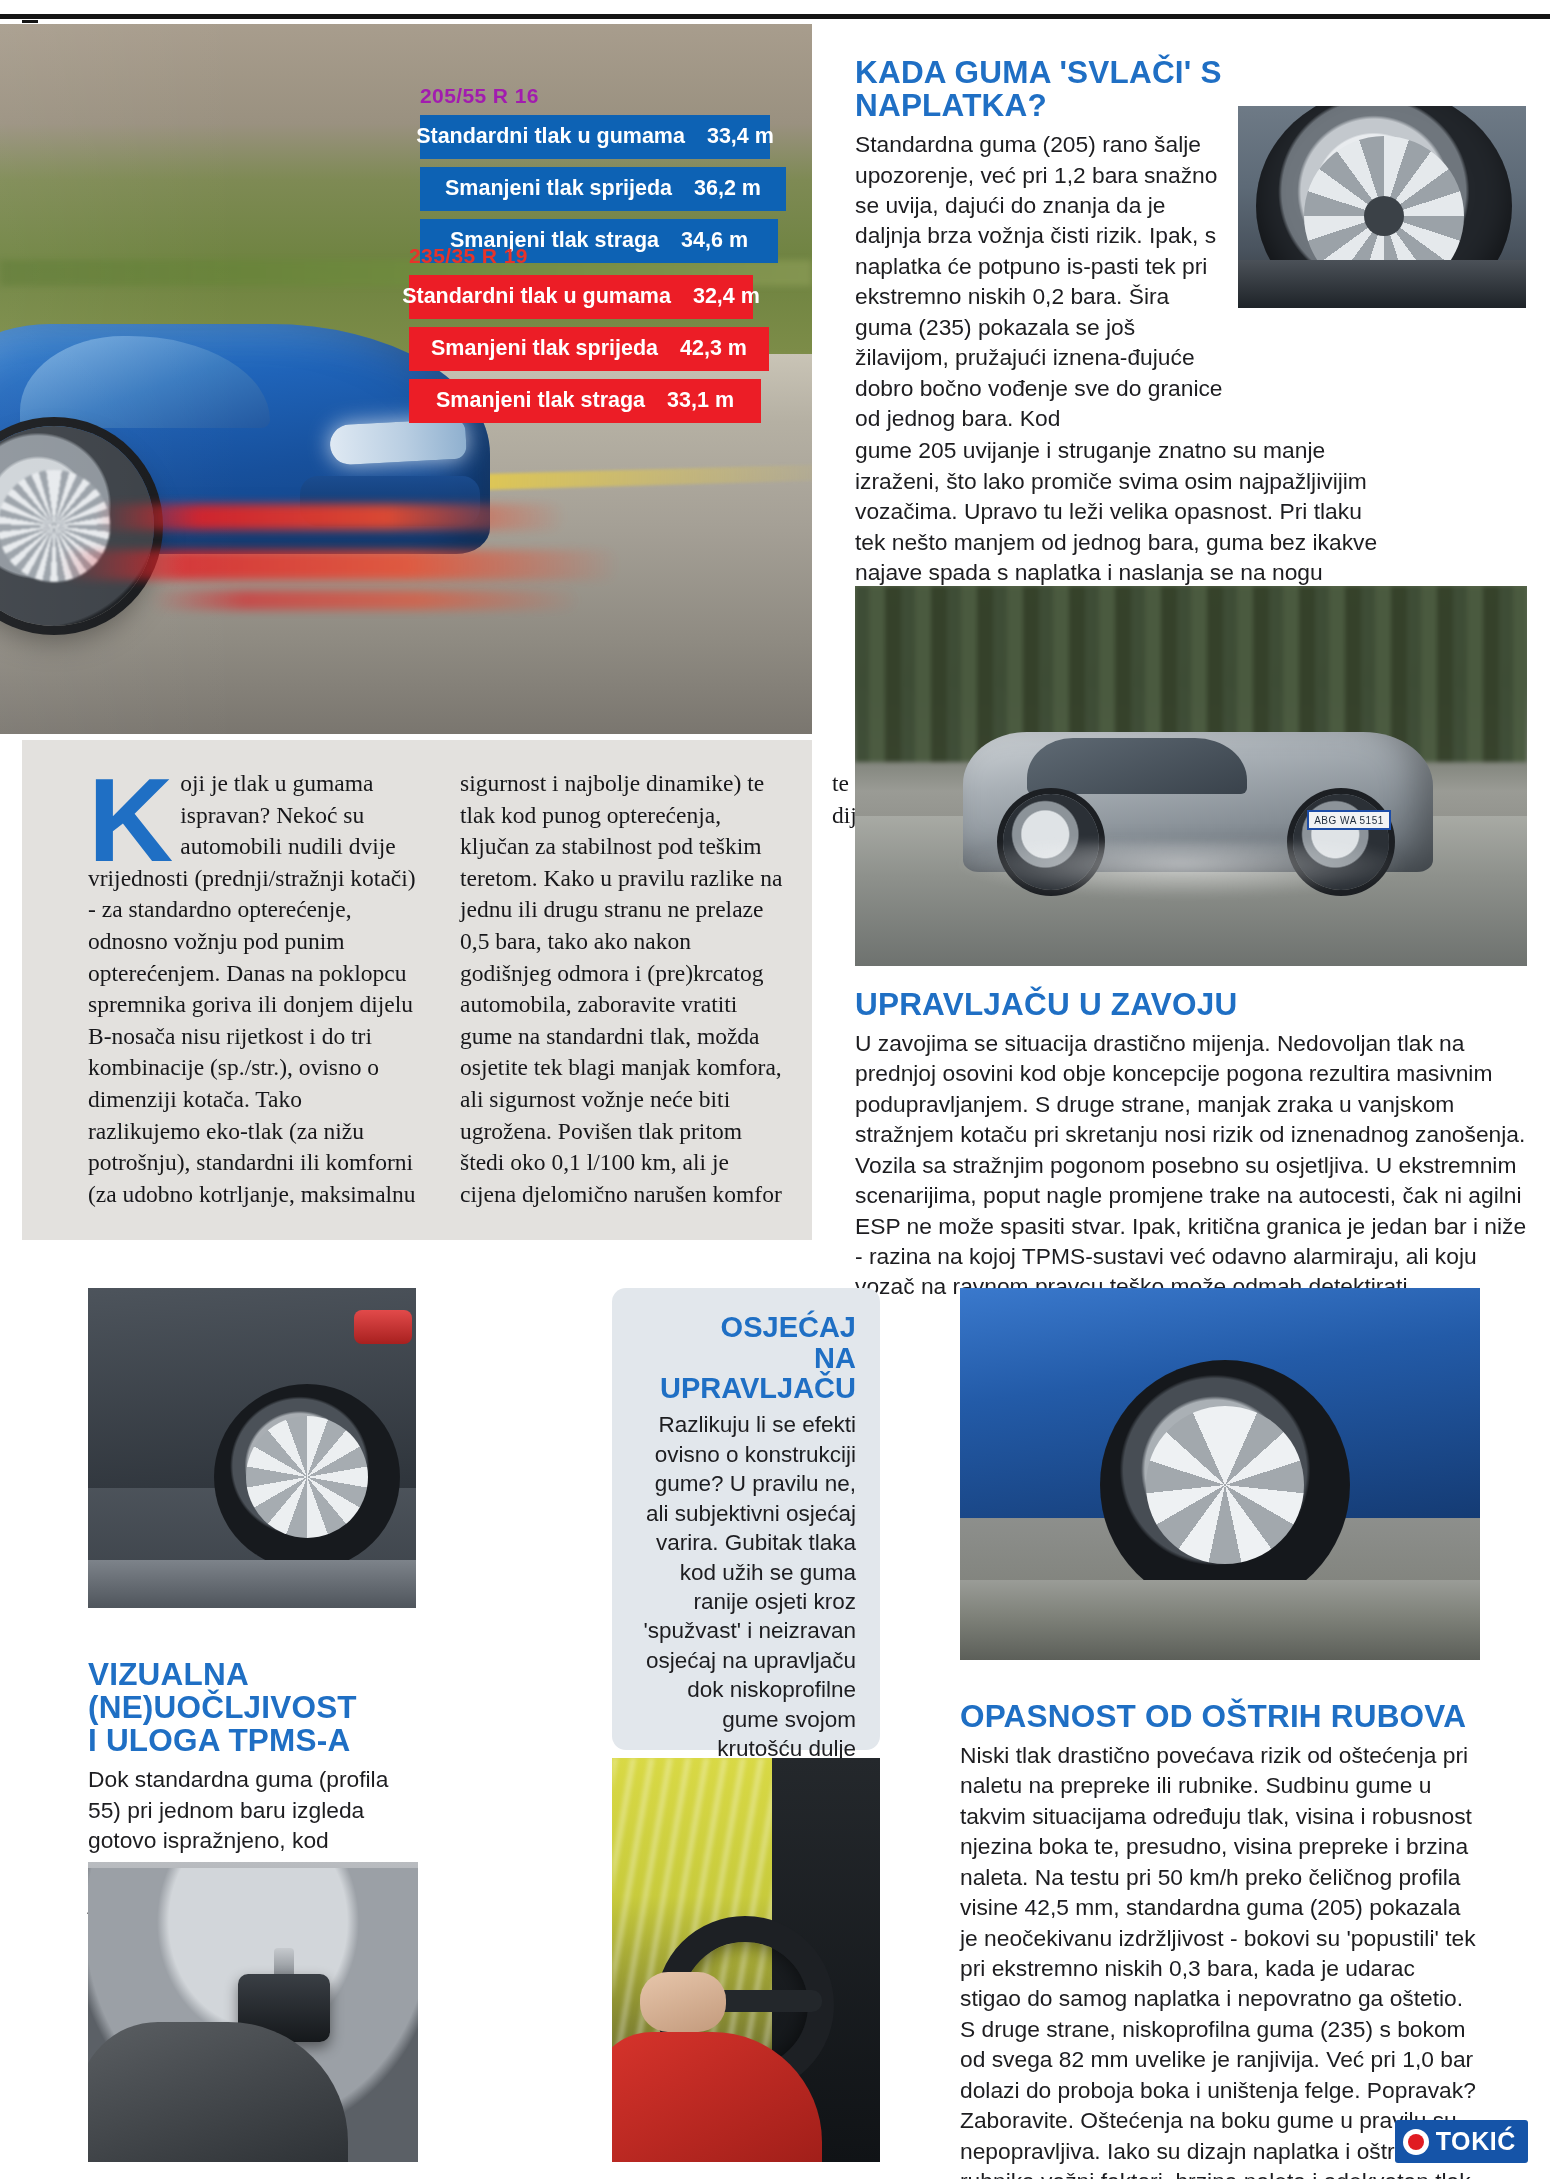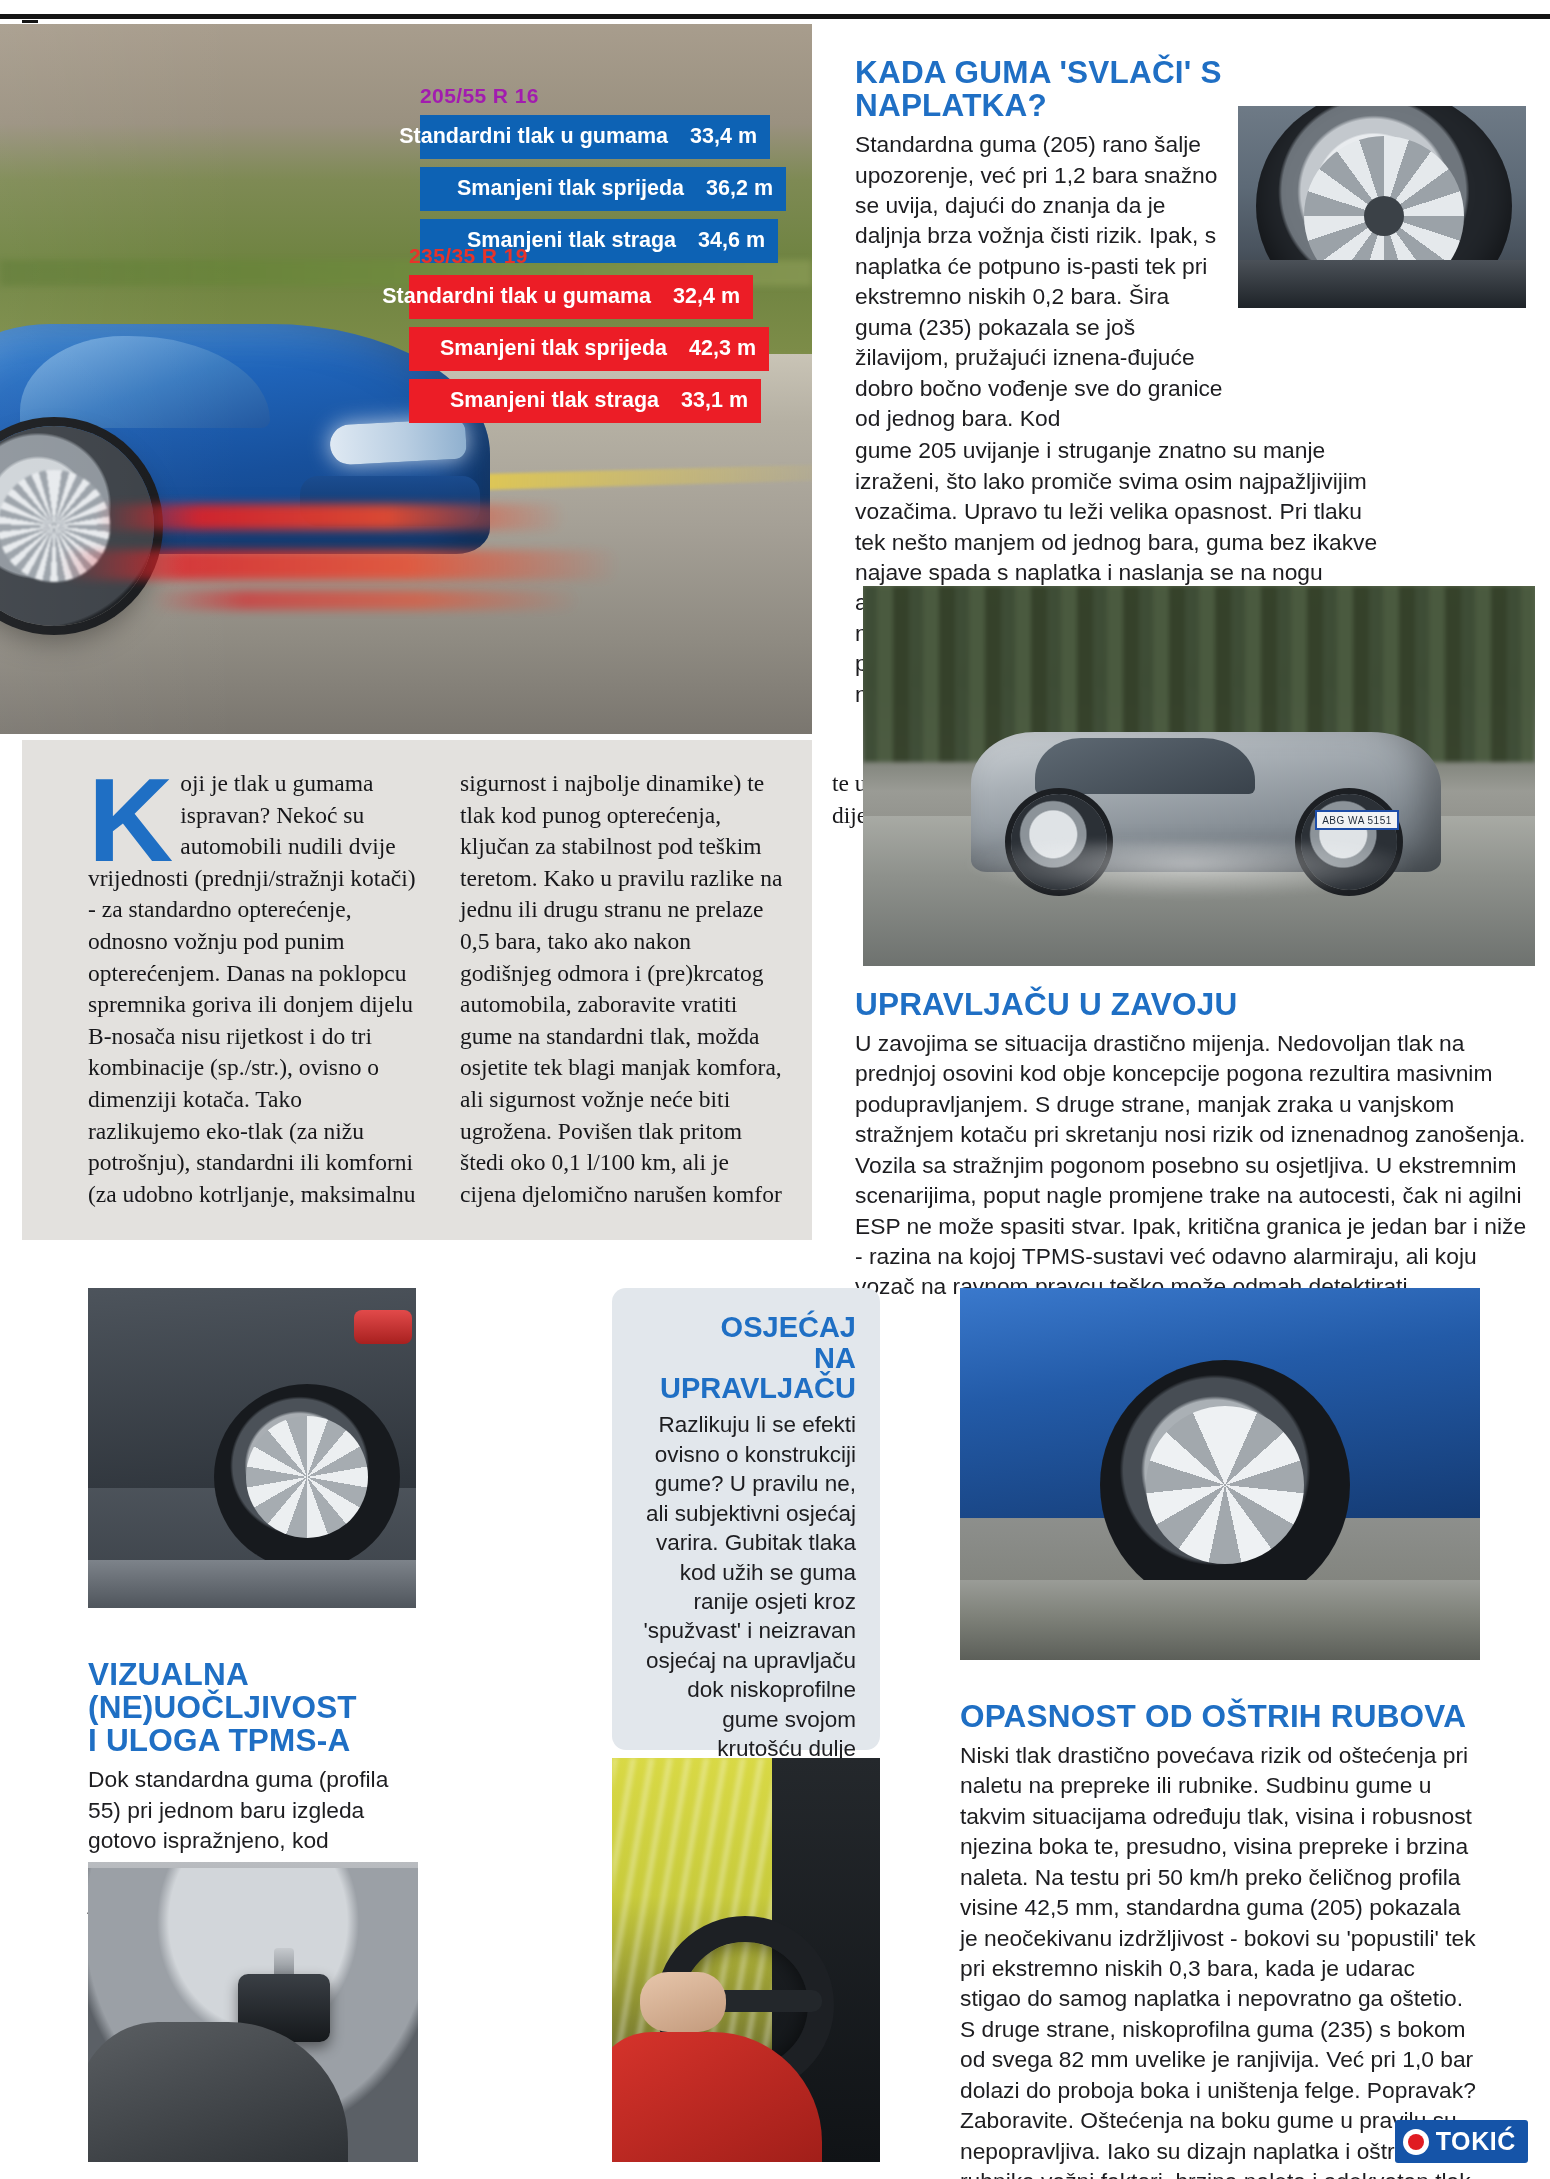--- a/index.html
+++ b/index.html
@@ -89,21 +89,21 @@
   .rs3 { left: 150px; top: 566px; width: 430px; height: 20px; opacity: .6; }
   .hero-blur { position: absolute; inset: 0; pointer-events: none;
     background: linear-gradient(90deg, rgba(255,255,255,.05), rgba(255,255,255,0) 30%); }
 
   
   .tbl { position: absolute; }
   .tbl-title { font-weight: bold; font-size: 21px; letter-spacing: .4px; margin-bottom: 7px; }
   .tbl-title.blue { color: #a21caf; }
   .tbl-title.red  { color: #e8332a; }
   .trow {
-    display: flex; align-items: center; justify-content: flex-end;
+    display: flex; align-items: center; justify-content: center;
     color: #fff; font-weight: bold; font-size: 21.5px;
     padding: 9px 13px 10px; margin-bottom: 8px; white-space: nowrap;
   }
   .trow.blue { background: #0d62b4; }
   .trow.red  { background: #ec1d26; }
   .trow .val { margin-left: 22px; }
 
   .tbl-a { left: 420px; top: 84px; }
   .tbl-a .r1 { width: 350px; }
   .tbl-a .r2 { width: 366px; }
@@ -160,21 +160,20 @@
       #e5e9ec 288deg 306deg,#9ba2a8 306deg 324deg,#e5e9ec 324deg 342deg,#9ba2a8 342deg 360deg);
   }
   .tp-hub { position: absolute; left: 126px; top: 90px; width: 40px; height: 40px; border-radius: 50%; background: #3b4147; }
   .tp-road { position: absolute; left: 0; bottom: 0; width: 288px; height: 48px;
     background: linear-gradient(180deg,#4b5158,#1e2328); }
 
   
   .golf-photo {
     position: absolute; left: 855px; top: 586px; width: 672px; height: 380px; overflow: hidden;
     background: linear-gradient(180deg,#5d6a50 0%, #4f5d46 26%, #7b7f76 44%, #9a9b95 54%, #8d8e88 68%, #6f7571 100%);
-    margin-left: 8px;
   }
   .gp-trees { position: absolute; left: 0; top: 0; width: 672px; height: 176px;
     background: repeating-linear-gradient(90deg,#3d4c35 0 14px,#4a5a3f 14px 30px,#344029 30px 46px);
     filter: blur(2px); opacity: .95; }
   .gp-ground { position: absolute; left: 0; top: 230px; width: 672px; height: 150px;
     background: linear-gradient(180deg,#a8aaa4 0%, #8e918c 40%, #6e726f 100%); }
   .gp-car {
     position: absolute; left: 108px; top: 146px; width: 470px; height: 140px;
     background: linear-gradient(172deg,#cfd4d8 0%, #a9b0b6 30%, #878f96 64%, #5e666d 100%);
     border-radius: 64px 70px 16px 16px / 52px 54px 12px 12px;

